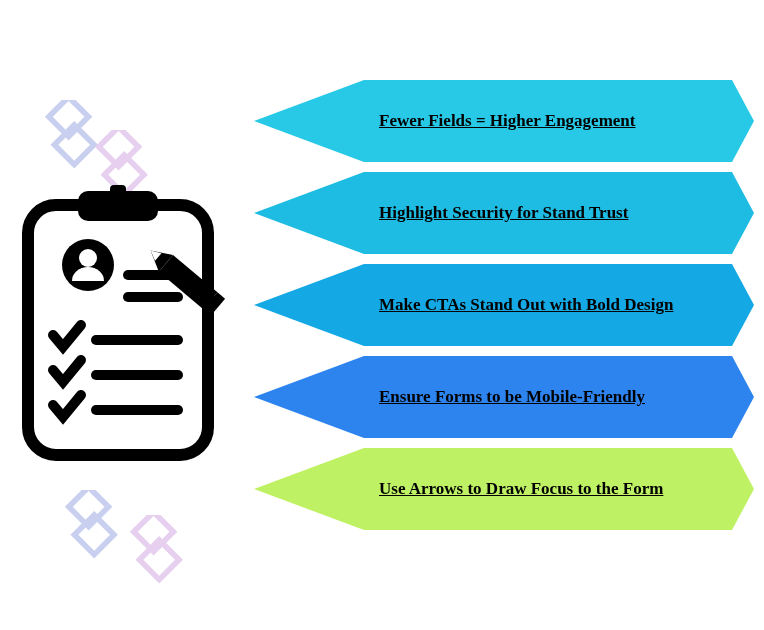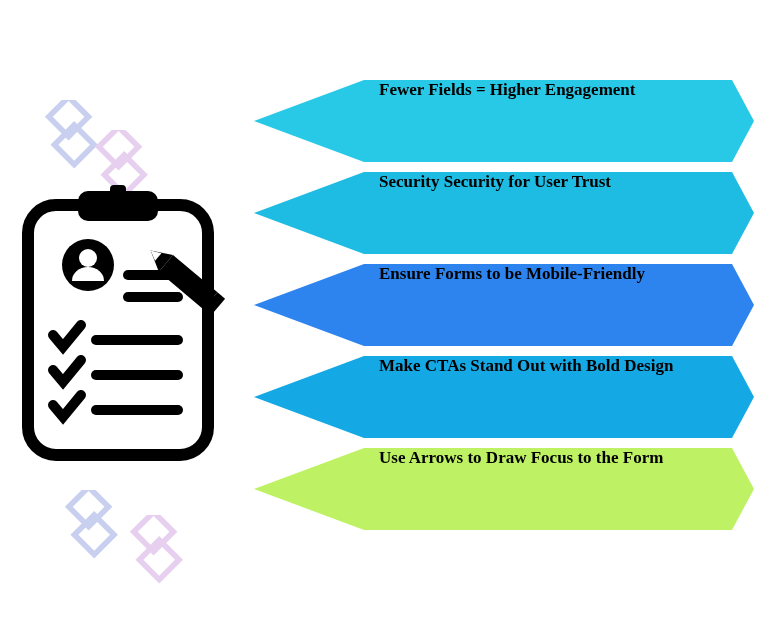--- a/index.html
+++ b/index.html
@@ -13,24 +13,25 @@
   .deco.b1{left:55px;top:490px}
   .deco.b2{left:120px;top:515px}
 
   
   .clip{position:absolute;left:18px;top:185px;width:220px;height:280px}
   .clip svg{width:100%;height:100%}
 
   
   .bars{position:absolute;right:10px;top:80px;width:500px;display:flex;flex-direction:column;gap:10px}
   .bar{
-    position:relative;height:82px;display:flex;
+    position:relative;height:82px;display:flex;align-items:center;
     padding-left:125px;padding-right:32px;
     font-weight:700;font-size:17px;color:#000;
     clip-path:polygon(0% 50%,110px 0%,calc(100% - 22px) 0%,100% 50%,calc(100% - 22px) 100%,110px 100%);
+    text-decoration:underline;
   }
   .c0{background:#28c9e6}
   .c1{background:#1ebce2}
   .c2{background:#14a8e4}
   .c3{background:#2d84ee}
   .c4{background:#bef264}
 </style>
 </head>
 <body>
 
@@ -99,26 +100,26 @@
         <polygon points="-20,11 -10,6 -10,16" fill="#fff"></polygon>
       </g>
     </svg>
   </div>
 
   <div class="bars">
     <div class="bar c0">
         <span>Fewer Fields = Higher Engagement</span>
       </div>
     <div class="bar c1">
-        <span>Security Security for User Trust</span>
+        <span>Highlight Security for Stand Trust</span>
+      </div>
+    <div class="bar c2">
+        <span>Make CTAs Stand Out with Bold Design</span>
       </div>
     <div class="bar c3">
         <span>Ensure Forms to be Mobile-Friendly</span>
-      </div>
-    <div class="bar c2">
-        <span>Make CTAs Stand Out with Bold Design</span>
       </div>
     <div class="bar c4">
         <span>Use Arrows to Draw Focus to the Form</span>
       </div>
   </div>
 
 </div>
 
 </body></html>

